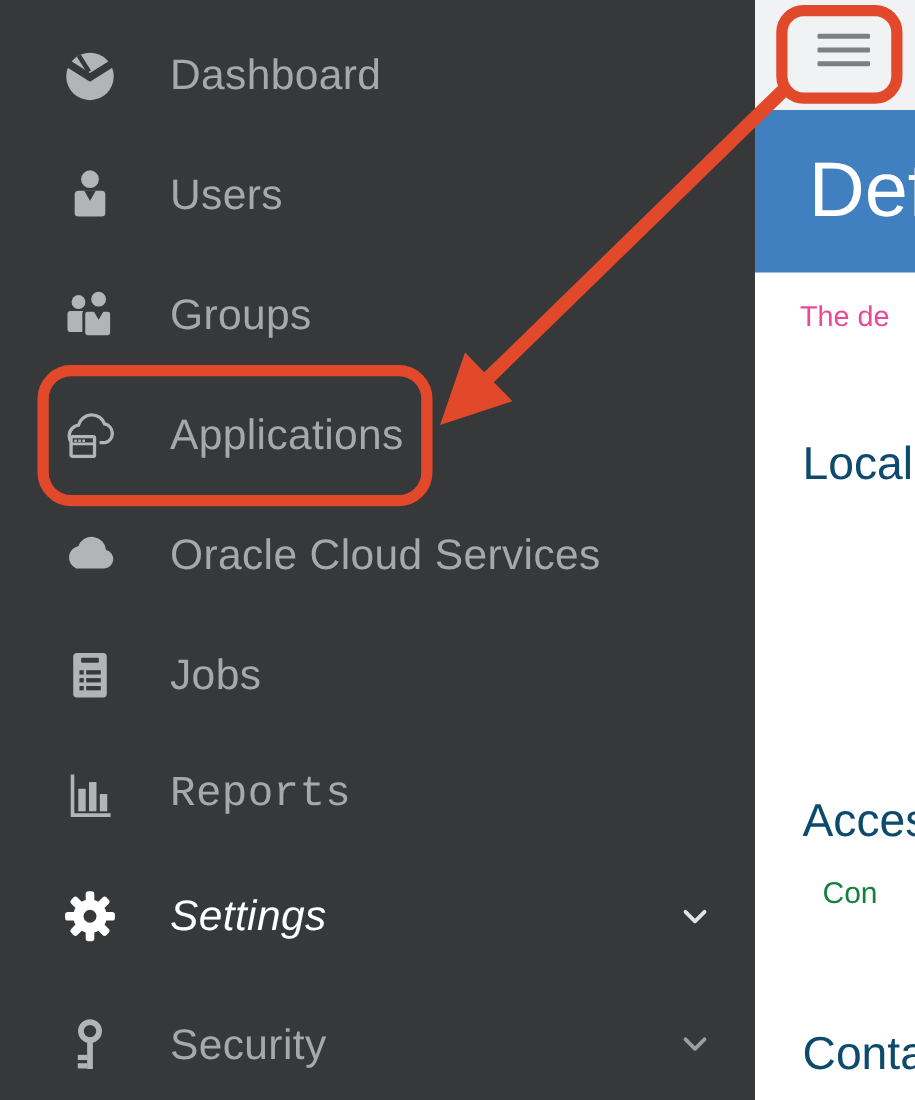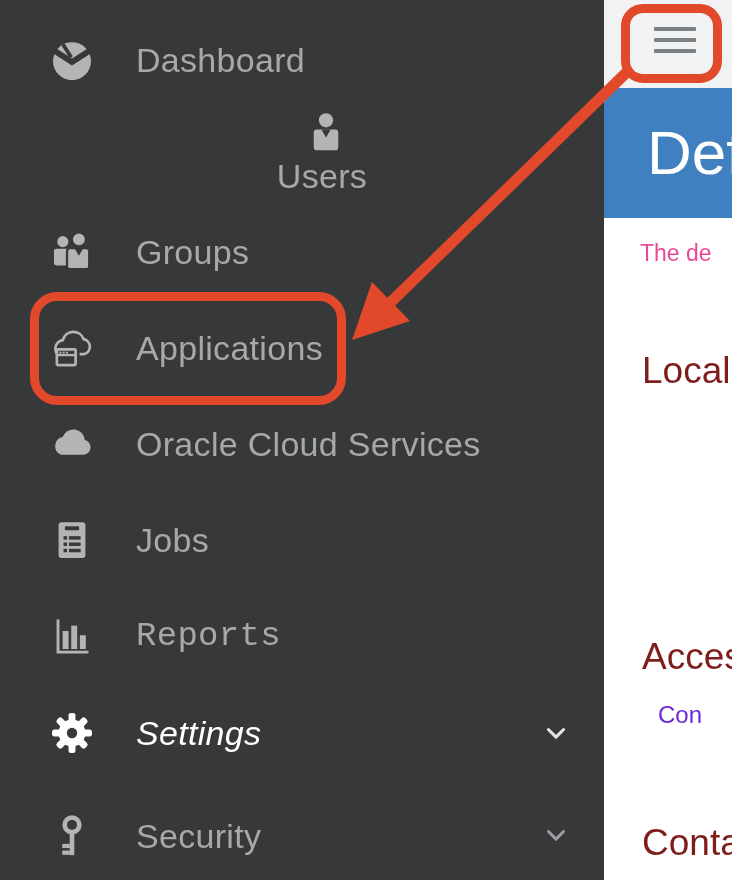--- a/index.html
+++ b/index.html
@@ -19,22 +19,22 @@
   .chev.white{color:#e3e4e5;}
 
   
   .main{position:absolute;left:604px;top:0;width:128px;height:880px;background:#ffffff;}
   .topbar{position:absolute;left:0;top:0;width:128px;height:88px;background:#f1f2f3;}
   .hamburger{position:absolute;left:50px;top:27px;width:42px;display:flex;flex-direction:column;gap:7px;cursor:pointer;}
   .hamburger .bar{height:4px;background:#7d8082;border-radius:1px;}
   .blue-header{position:absolute;left:0;top:88px;width:128px;height:130px;background:#4080c1;}
   .blue-header .title{position:absolute;left:43px;top:0;line-height:130px;font-size:62px;font-weight:300;color:#ffffff;white-space:nowrap;}
   .intro{position:absolute;left:36px;top:240px;font-size:23px;color:#ec4899;white-space:nowrap;}
-  .h-sec{position:absolute;left:38px;font-size:37px;font-weight:400;color:#7f1d1d;white-space:nowrap;text-align:center;}
-  .sub-item{position:absolute;left:54px;font-size:24px;color:#6d28d9;white-space:nowrap;}
+  .h-sec{position:absolute;left:38px;font-size:37px;font-weight:400;color:#0c4a6e;white-space:nowrap;text-align:center;}
+  .sub-item{position:absolute;left:54px;font-size:24px;color:#15803d;white-space:nowrap;}
 
   
   .ann-rect{position:absolute;border:9px solid #e2492b;border-radius:24px;box-sizing:border-box;background:transparent;z-index:40;pointer-events:none;}
   #ann-hamburger{left:621px;top:4px;width:101px;height:79px;border-radius:22px;}
   #ann-apps{left:30px;top:292px;width:316px;height:113px;border-radius:27px;}
   #ann-arrow{position:absolute;left:0;top:0;width:732px;height:880px;z-index:41;pointer-events:none;}
 </style>
 </head>
 <body>
 
@@ -46,21 +46,21 @@
       <span class="nav-icon">
         <svg viewBox="0 0 24 24">
           <circle cx="12" cy="12.6" r="9.9" fill="currentColor"></circle>
           <path d="M2.4 6.9 L12 13 L21.6 6.9" stroke="#363839" stroke-width="3.1" fill="none"></path>
           <line x1="11.6" y1="10.6" x2="7.3" y2="3.9" stroke="#363839" stroke-width="1.9"></line>
         </svg>
       </span>
       <span class="nav-label">Dashboard</span>
     </div>
 
-    <div class="nav-row" style="top:109px;flex-direction:column;">
+    <div class="nav-row" style="top:124px;">
       <span class="nav-icon">
         <svg viewBox="0 0 24 24">
           <circle cx="12" cy="5.4" r="3.7" fill="currentColor"></circle>
           <rect x="5.6" y="10.2" width="12.8" height="10.8" rx="1.6" fill="currentColor"></rect>
           <path d="M9.6 10.2 L12 14.4 L14.4 10.2 Z" fill="#363839"></path>
         </svg>
       </span>
       <span class="nav-label">Users</span>
     </div>
 

